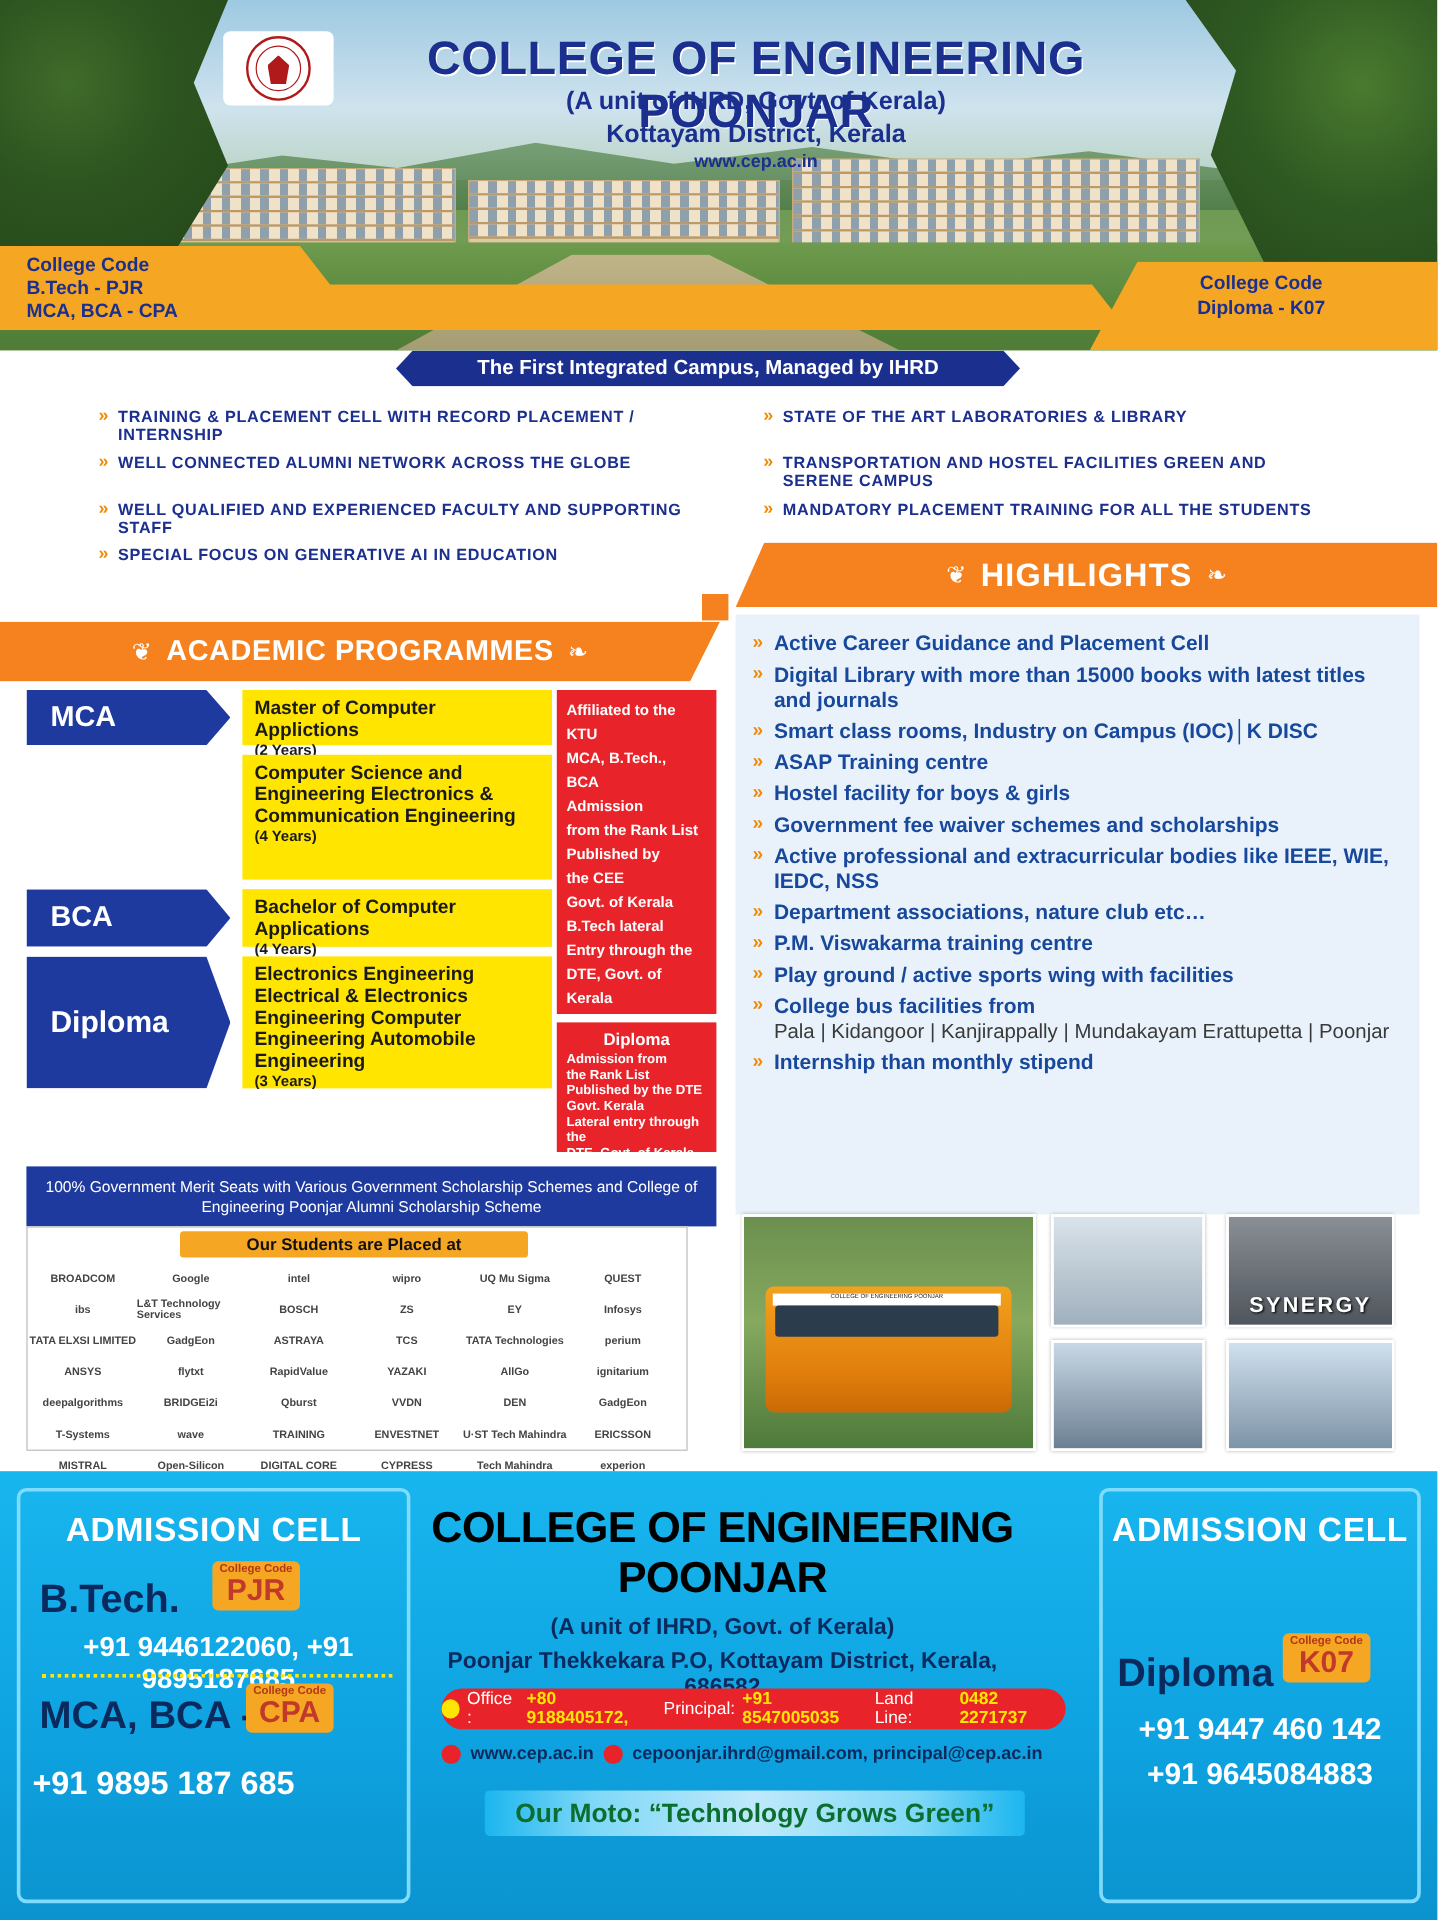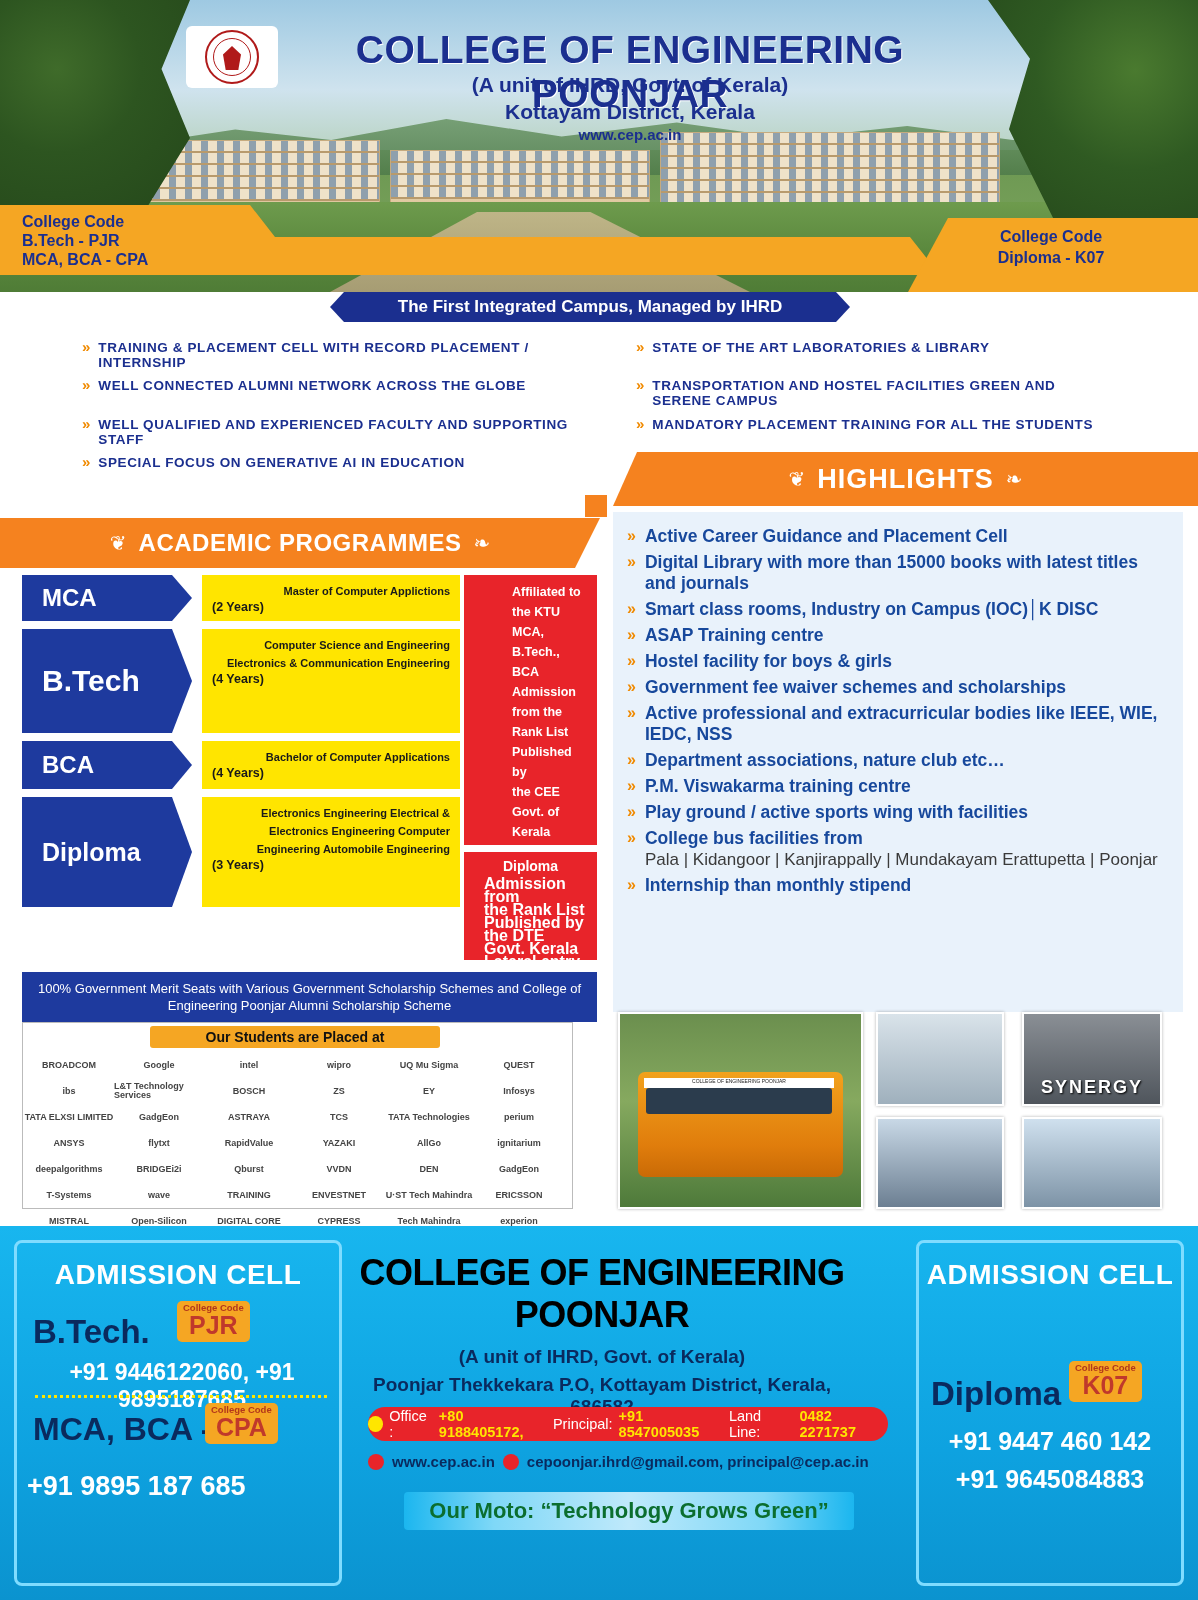--- a/index.html
+++ b/index.html
@@ -129,28 +129,28 @@
   
   .prog-wrap { position:absolute; left:22px; top:575px; width:633px; }
   .prog-row { position:relative; margin-bottom:8px; }
   .prog-tag {
     position:absolute; left:0; top:0; width:170px;
     background:#1e3a9e; color:#fff; font-weight:bold; display:flex; align-items:center;
     padding-left:20px;
     clip-path: polygon(0 0, 150px 0, 170px 50%, 150px 100%, 0 100%);
   }
   .prog-desc { position:absolute; left:180px; top:0; width:258px; background:#ffe500; padding:7px 10px; }
-  .prog-desc .d { font-size:11px; font-weight:bold; color:#1a1a1a; line-height:18px;text-align:right; }
+  .prog-desc .d { font-size:16px; font-weight:bold; color:#1a1a1a; line-height:18px; }
   .prog-desc .y { font-size:12.5px; font-weight:bold; color:#1a1a1a; }
 
   .aff-box { position:absolute; left:464px; top:575px; width:133px; background:#e8242a; color:#fff; padding:7px 8px; }
-  .aff-box .l { font-size:12.5px; font-weight:bold; line-height:20px;margin-left:40px; }
+  .aff-box .l { font-size:12.5px; font-weight:bold; line-height:20px; }
   .dip-box { position:absolute; left:464px; top:852px; width:133px; background:#e8242a; color:#fff; padding:6px 8px; text-align:center; }
   .dip-box .h { font-size:14px; font-weight:bold; margin-bottom:3px;}
-  .dip-box .l { font-size:16px; font-weight:bold; line-height:13px; text-align:left;margin-left:12px; }
+  .dip-box .l { font-size:11px; font-weight:bold; line-height:13px; text-align:left; }
 
   .merit {
     position:absolute; left:22px; top:972px; width:575px; background:#1e3a9e; color:#fff;
     text-align:center; padding:8px 6px; font-size:13px; font-weight:normal; line-height:17px;
   }
 
   
   .place-box { position:absolute; left:22px; top:1022px; width:551px; height:187px; border:1px solid #bbb; background:#fff; }
   .place-title {
     position:absolute; left:150px; top:1026px; width:290px; height:22px; background:#f5a623;
@@ -374,21 +374,20 @@
 
 <div class="prog-wrap">
   <div class="prog-row" style="height:46px;">
     <div class="prog-tag" style="height:46px; font-size:24px;">MCA</div>
     <div class="prog-desc" style="height:46px;">
       <div class="d">Master of Computer Applictions</div>
       <div class="y">(2 Years)</div>
     </div>
   </div>
   <div class="prog-row" style="height:104px;">
-    <div class="prog-tag" style="height:104px; font-size:30px;">B.Tech</div>
     <div class="prog-desc" style="height:104px;">
       <div class="d">Computer Science and Engineering Electronics &amp; Communication Engineering</div>
       <div class="y">(4 Years)</div>
     </div>
   </div>
   <div class="prog-row" style="height:48px;">
     <div class="prog-tag" style="height:48px; font-size:24px;">BCA</div>
     <div class="prog-desc" style="height:48px;">
       <div class="d">Bachelor of Computer Applications</div>
       <div class="y">(4 Years)</div>

